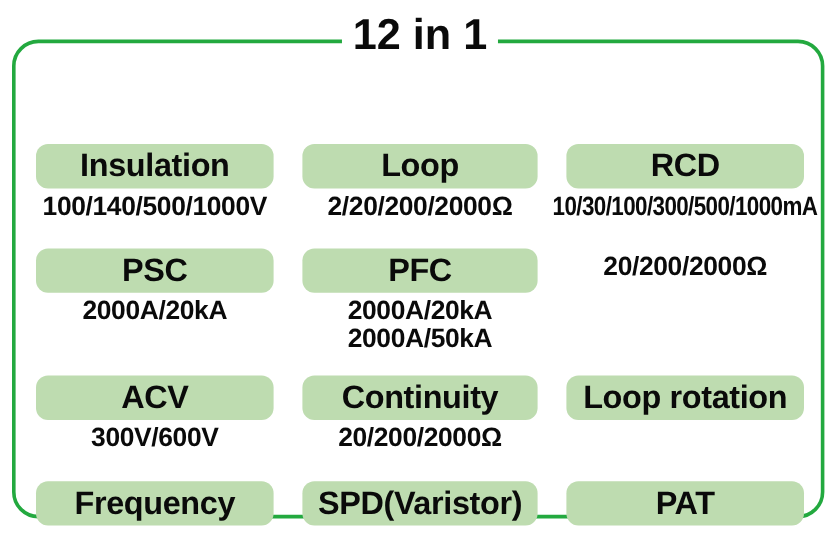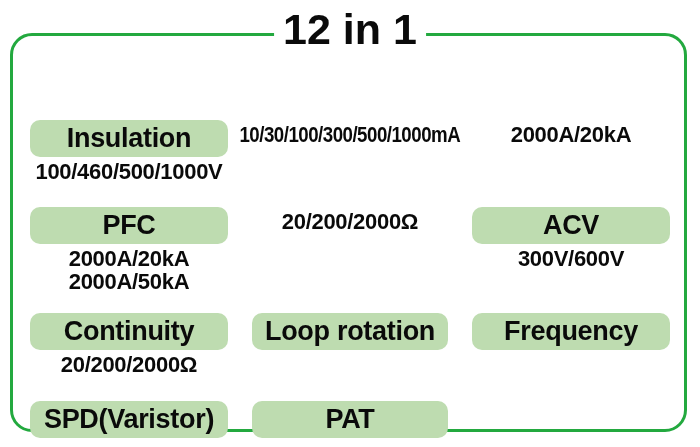--- a/index.html
+++ b/index.html
@@ -27,21 +27,21 @@
     background: #ffffff;
   }
   .title {
     position: absolute;
     top: 4px;
     left: 50%;
     transform: translateX(-50%);
     z-index: 2;
     background: #ffffff;
     padding: 0 9px;
-    font-size: 43px;
+    font-size: 36px;
     line-height: 50px;
     font-weight: bold;
     color: #0a0a0a;
     white-space: nowrap;
   }
   .grid {
     position: absolute;
     left: 30px;
     top: 79px;
     width: 640px;
@@ -97,32 +97,46 @@
 
   <div class="frame"></div>
 
   <div class="grid">
 
     <div class="cell">
       <div class="pill">
         <span>Insulation</span>
       </div>
       <div class="values">
-        <div>100/460/500/1000V</div>
+        <div>100/140/500/1000V</div>
       </div>
     </div>
 
+    <div class="cell">
+      <div class="pill">
+        <span>Loop</span>
+      </div>
+      <div class="values">
+        <div>2/20/200/2000Ω</div>
+      </div>
+    </div>
 
     <div class="cell">
+      <div class="pill">
+        <span>RCD</span>
+      </div>
       <div class="values condensed">
         <div>10/30/100/300/500/1000mA</div>
       </div>
     </div>
 
     <div class="cell">
+      <div class="pill">
+        <span>PSC</span>
+      </div>
       <div class="values">
         <div>2000A/20kA</div>
       </div>
     </div>
 
     <div class="cell">
       <div class="pill">
         <span>PFC</span>
       </div>
       <div class="values">

